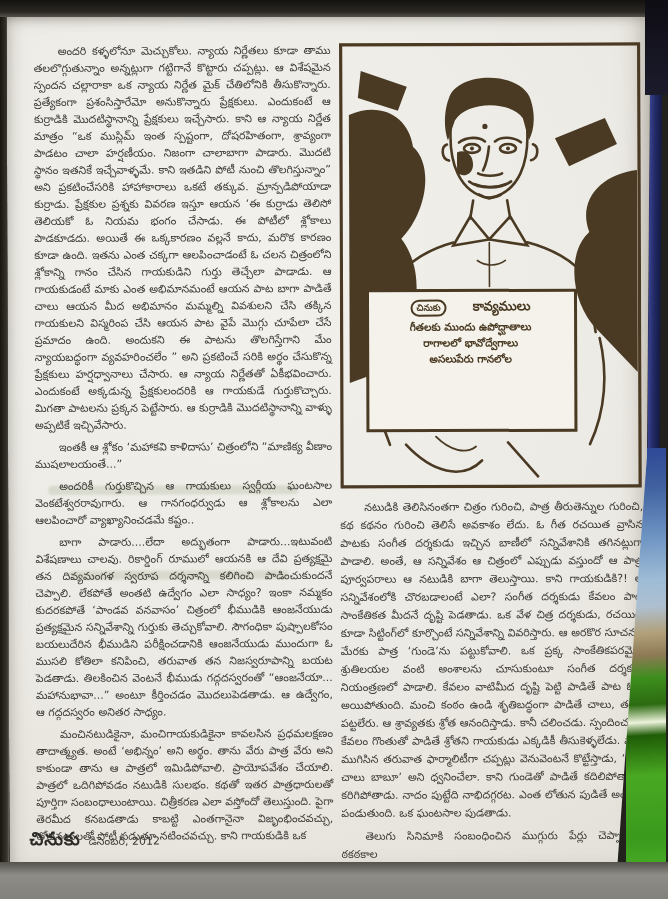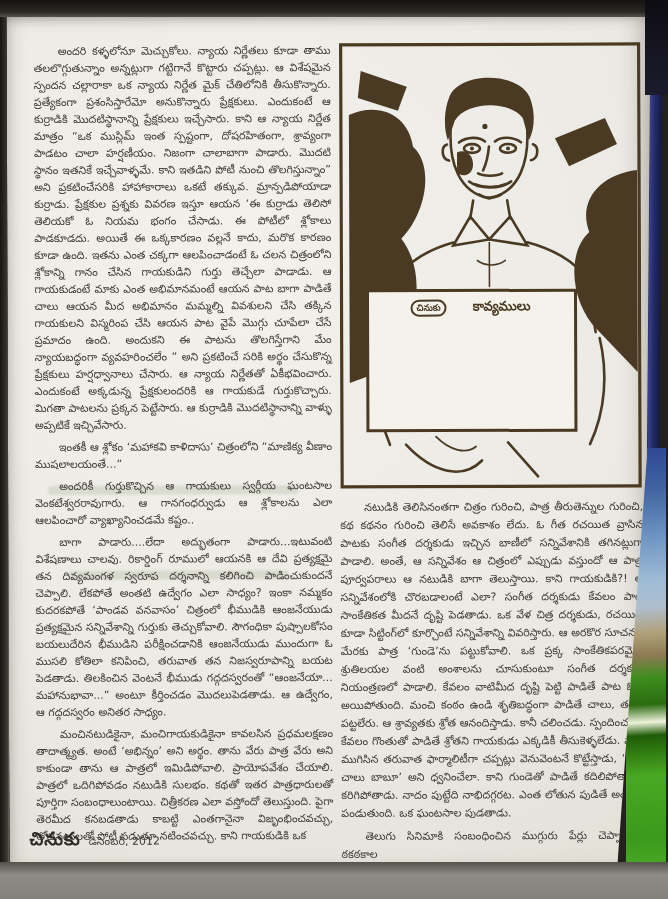--- a/index.html
+++ b/index.html
@@ -144,20 +144,23 @@
           <path d="M66 402 C92 430 122 438 142 418"></path>
           <path d="M168 400 L198 434"></path>
           <path d="M96 394 C110 408 126 412 136 404" stroke-width="1.8"></path>
         </g>
       </svg>
       <div class="sign-text">
         <div class="sign-title-row">
           <span class="sign-badge">చినుకు</span>
           <span class="sign-title">కావ్యములు</span>
         </div>
+        <div class="sign-line">గీతలకు ముందు ఉపోద్ఘాతాలు</div>
+        <div class="sign-line">రాగాలలో భావోద్వేగాలు</div>
+        <div class="sign-line">అసలుపేరు గానలోల</div>
       </div>
     </div>
 
     <div class="right-col telugu">
       <p>నటుడికి తెలిసినంతగా చిత్రం గురించి, పాత్ర తీరుతెన్నుల గురించి, కథ కథనం గురించి తెలిసే అవకాశం లేదు. ఓ గీత రచయిత వ్రాసిన పాటకు సంగీత దర్శకుడు ఇచ్చిన బాణీలో సన్నివేశానికి తగినట్లుగా పాడాలి. అంతే, ఆ సన్నివేశం ఆ చిత్రంలో ఎప్పుడు వస్తుందో ఆ పాత్ర పూర్వపరాలు ఆ నటుడికి బాగా తెలుస్తాయి. కాని గాయకుడికి?! ఆ సన్నివేశంలోకి చొరబడాలంటే ఎలా? సంగీత దర్శకుడు కేవలం పాట సాంకేతికత మీదనే దృష్టి పెడతాడు. ఒక వేళ చిత్ర దర్శకుడు, రచయిత కూడా సిట్టింగ్‌లో కూర్చొంటే సన్నివేశాన్ని వివరిస్తారు. ఆ అరకొర సూచనల మేరకు పాత్ర ‘గుండె’ను పట్టుకోవాలి. ఒక ప్రక్క సాంకేతికపరమైన శ్రుతిలయల వంటి అంశాలను చూసుకుంటూ సంగీత దర్శకుని నియంత్రణలో పాడాలి. కేవలం వాటిమీద దృష్టి పెట్టి పాడితే పాట ఓకే, అయిపోతుంది. మంచి కంఠం ఉండి శృతిబద్ధంగా పాడితే చాలు, తప్పు పట్టలేరు. ఆ శ్రావ్యతకు శ్రోత ఆనందిస్తాడు. కానీ చలించడు. స్పందించడు. కేవలం గొంతుతో పాడితే శ్రోతని గాయకుడు ఎక్కడికీ తీసుకెళ్ళలేడు. పాట ముగిసిన తరువాత ఫార్మాలిటీగా చప్పట్లు వెనువెంటనే కొట్టేస్తాడు, ‘ఇంక చాలు బాబూ’ అని ధ్వనించేలా. కాని గుండెతో పాడితే కదిలిపోతాడు, కరిగిపోతాడు. నాదం పుట్టేది నాభిదగ్గరట. ఎంత లోతున పుడితే అంతగా పండుతుంది. ఒక ఘంటసాల పుడతాడు.</p>
       <p>తెలుగు సినిమాకి సంబంధించిన ముగ్గురు పేర్లు చెప్పాలంటే ఠకఠకాల</p>
       <div class="pageno">45</div>
     </div>
 
     <div class="footer">

